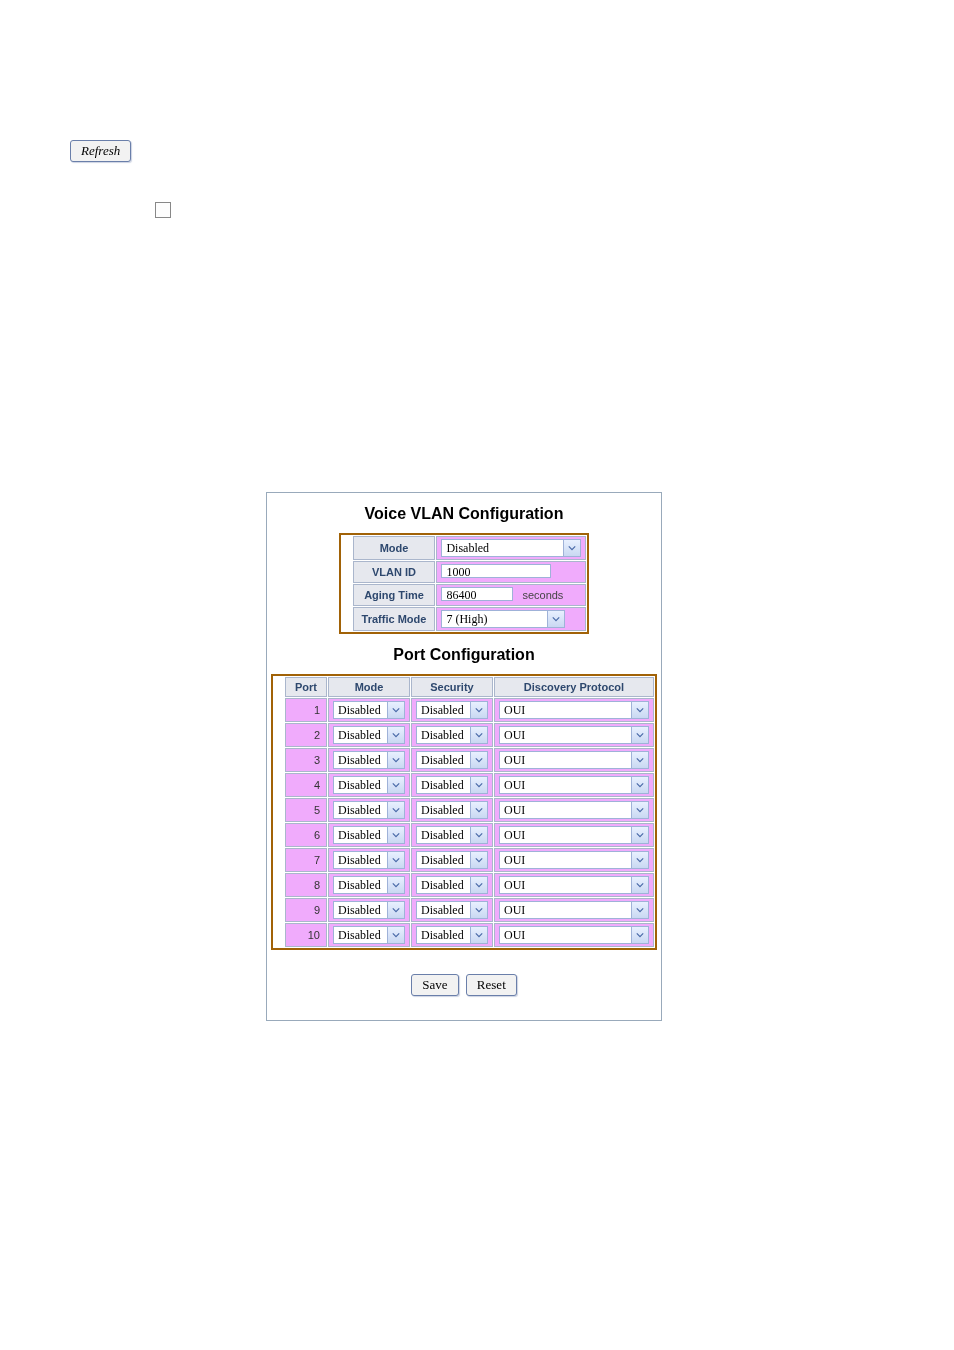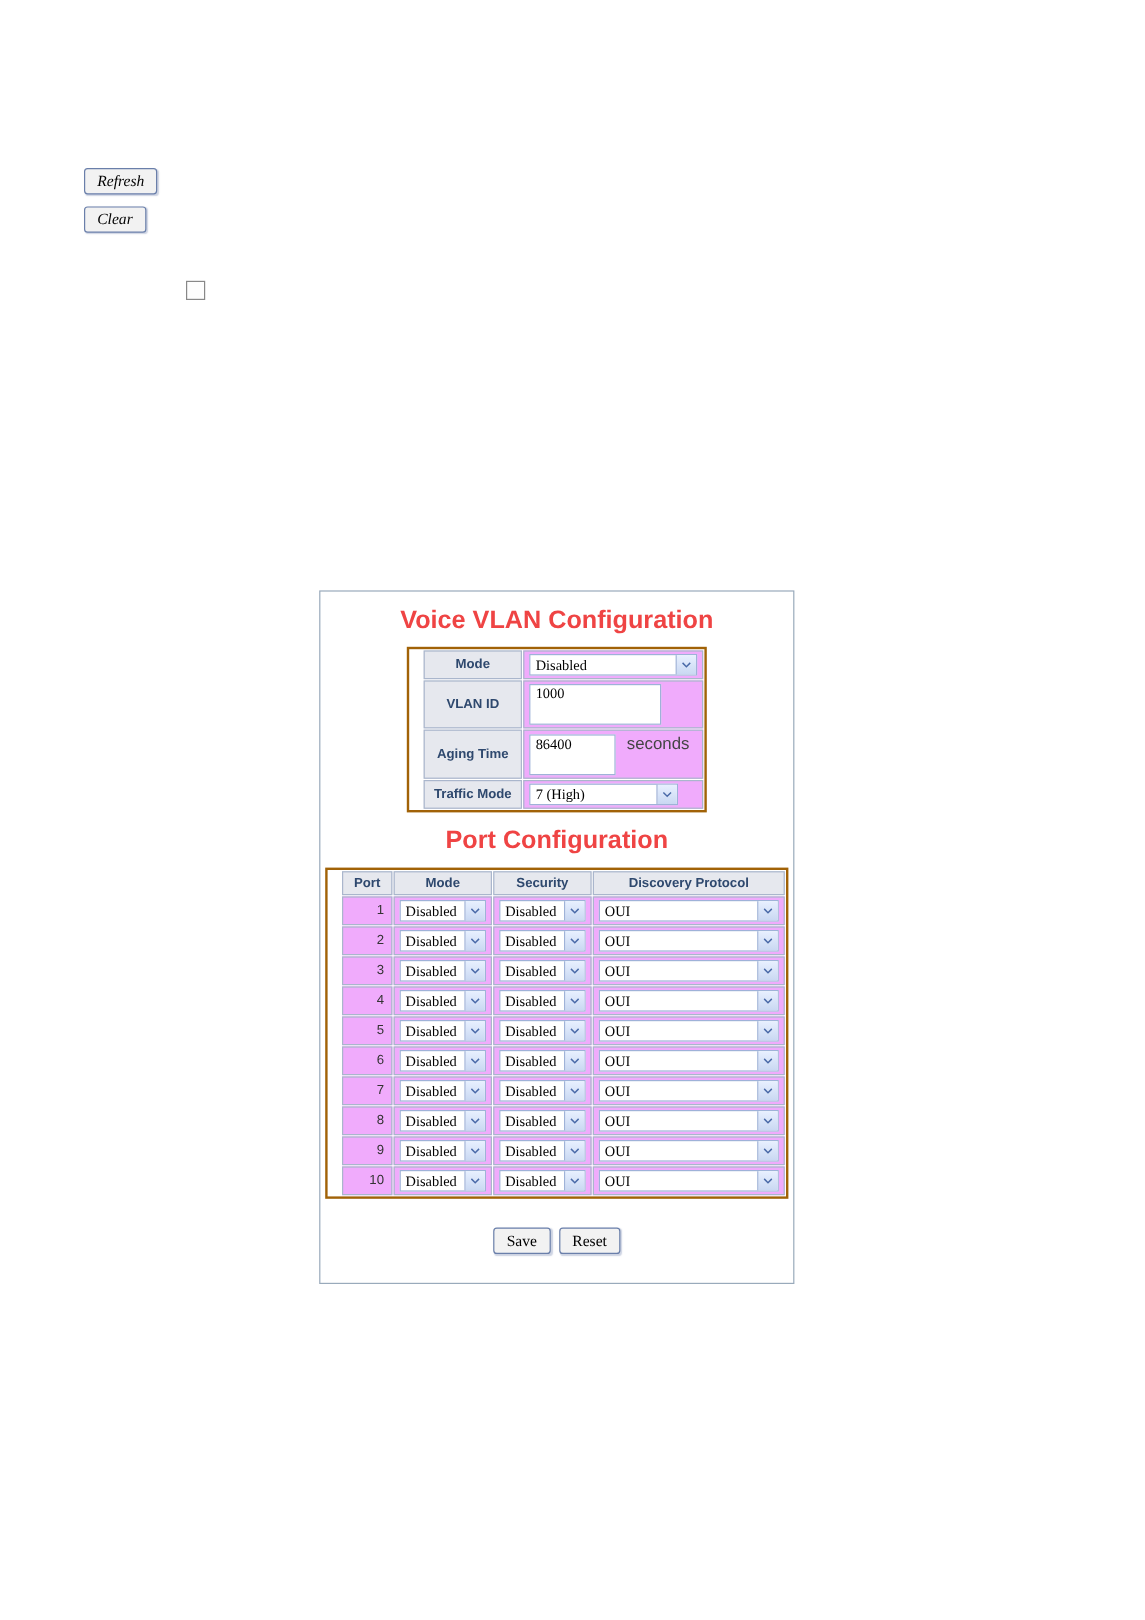--- a/index.html
+++ b/index.html
@@ -40,23 +40,23 @@
     position: absolute;
     left: 266px;
     top: 492px;
     width: 394px;
     border: 1px solid #9ab;
     background: #fff;
     padding-bottom: 12px;
   }
   .panel h2 {
     font-family: Verdana, Arial, sans-serif;
-    font-size: 21px;
+    font-size: 16px;
     font-weight: bold;
-    color: #ef4444;
+    color: #000000;
     text-align: center;
     margin: 12px 0 10px 0;
   }
   table.cfg {
     border-collapse: separate;
     border-spacing: 1px;
     margin: 0 auto;
     border: 2px solid #a16207;
     padding-left: 11px;
   }
@@ -105,31 +105,31 @@
   .select .arrow {
     width: 16px;
     height: 16px;
     background: linear-gradient(#e8f0ff,#c9d8f2);
     border-left: 1px solid #9fb2d8;
     display:flex;align-items:center;justify-content:center;
   }
   .select .arrow svg { width:8px;height:8px; }
   .txt {
     border: 1px solid #9fb2d8;
-    height: 34px;
+    height: 14px;
     box-sizing: border-box;
     padding: 0 4px;
     font-family: "Times New Roman", serif;
     font-size: 12px;
     display:inline-block;
     background:#fff;
   }
   .unit {
     font-family: Verdana, Arial, sans-serif;
-    font-size: 14px;
+    font-size: 11px;
     color: #444;
     padding-left: 6px;
   }
   table.ports td.portnum {
     width: 30px;
     text-align: right;
     padding-right: 6px;
     font-family: Verdana, Arial, sans-serif;
     font-size: 11px;
     color: #333;
@@ -139,23 +139,20 @@
     margin-top: 12px;
   }
   .btn-bar .btn { margin: 12px 2px; }
 </style>
 </head>
 <body>
 
 <div class="top-buttons">
   <div class="btn-row">
     <span class="btn">Refresh</span>
-  </div>
-  <div class="btn-row">
-    <span class="btn">Clear</span>
   </div>
 </div>
 
 <div class="chk-wrap">
   <span class="chk"></span>
 </div>
 
 <div class="panel">
   <h2>Voice VLAN Configuration</h2>
 

